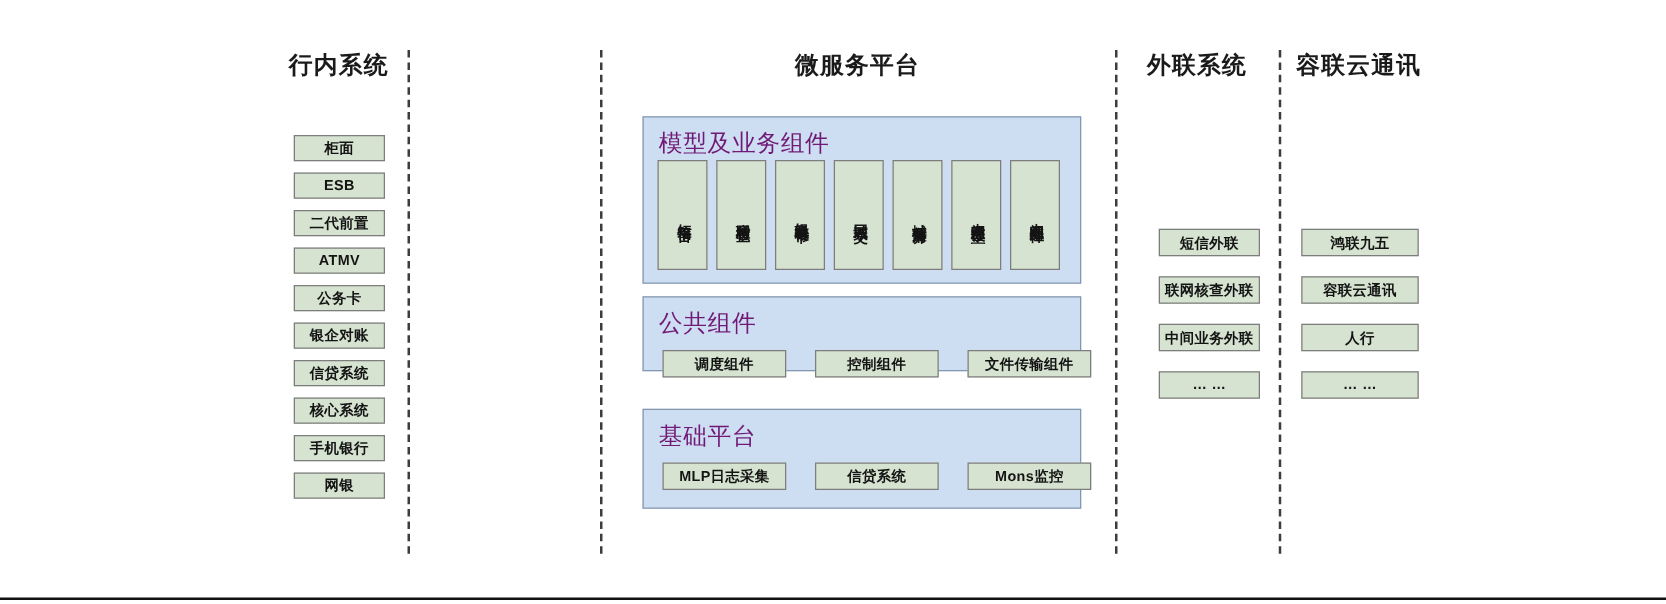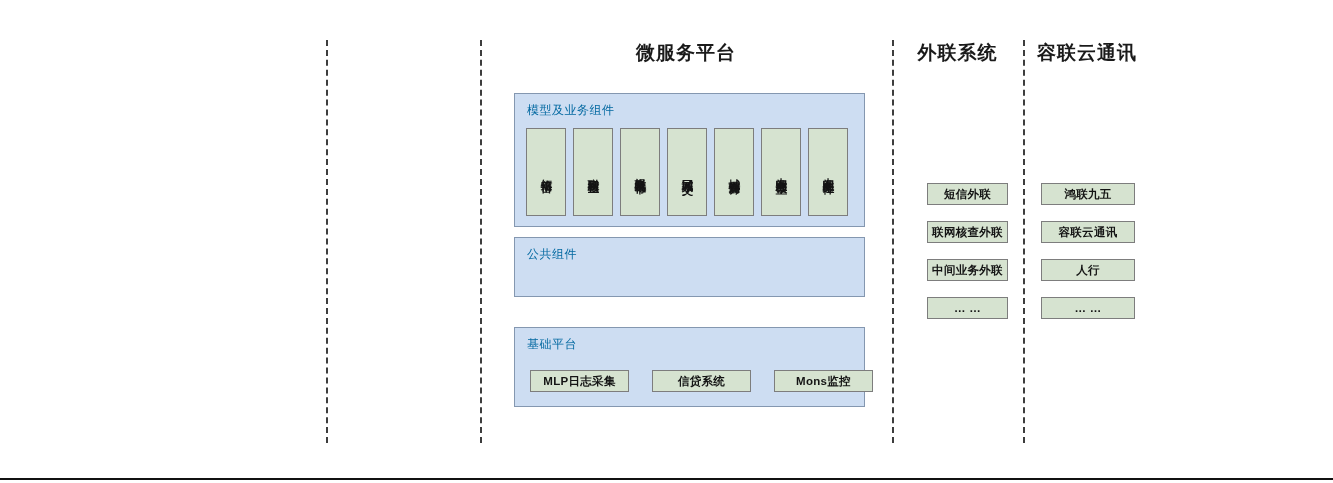--- a/index.html
+++ b/index.html
@@ -96,22 +96,22 @@
     box-sizing: border-box;
     background: #cdddf2;
     border: 1px solid #8497b0;
     left: 34px;
     width: 351px;
   }
   .panel-title {
     position: absolute;
     left: 12px;
     top: 8px;
-    font-size: 12px;
-    color: #0369a1;
+    font-size: 19px;
+    color: #701a75;
     letter-spacing: 0.5px;
     white-space: nowrap;
   }
 
   
   #panel-model { top: 53px; height: 134px; }
   #panel-model .vrow {
     position: absolute;
     left: 11px;
     top: 34px;
@@ -170,20 +170,35 @@
 </head>
 <body>
 
 <div class="canvas">
 
   <div class="divider" style="left:326px;"></div>
   <div class="divider" style="left:480px;"></div>
   <div class="divider" style="left:892px;"></div>
   <div class="divider" style="left:1023px;"></div>
 
+  <div class="column" id="col-inner">
+    <div class="col-title">行内系统</div>
+    <div class="stack">
+      <div class="node">柜面</div>
+      <div class="node">ESB</div>
+      <div class="node">二代前置</div>
+      <div class="node">ATMV</div>
+      <div class="node">公务卡</div>
+      <div class="node">银企对账</div>
+      <div class="node">信贷系统</div>
+      <div class="node">核心系统</div>
+      <div class="node">手机银行</div>
+      <div class="node">网银</div>
+    </div>
+  </div>
 
 
   <div class="column" id="col-platform">
     <div class="col-title">微服务平台</div>
 
     <div class="panel" id="panel-model">
       <div class="panel-title">模型及业务组件</div>
       <div class="vrow">
         <div class="vnode">
             <span>短信平台</span>
@@ -204,20 +219,25 @@
             <span>中间业务模型</span>
           </div>
         <div class="vnode">
             <span>中间业务组件</span>
           </div>
       </div>
     </div>
 
     <div class="panel" id="panel-common">
       <div class="panel-title">公共组件</div>
+      <div class="hrow">
+        <div class="node">调度组件</div>
+        <div class="node">控制组件</div>
+        <div class="node">文件传输组件</div>
+      </div>
     </div>
 
     <div class="panel" id="panel-base">
       <div class="panel-title">基础平台</div>
       <div class="hrow">
         <div class="node">MLP日志采集</div>
         <div class="node">信贷系统</div>
         <div class="node">Mons监控</div>
       </div>
     </div>

